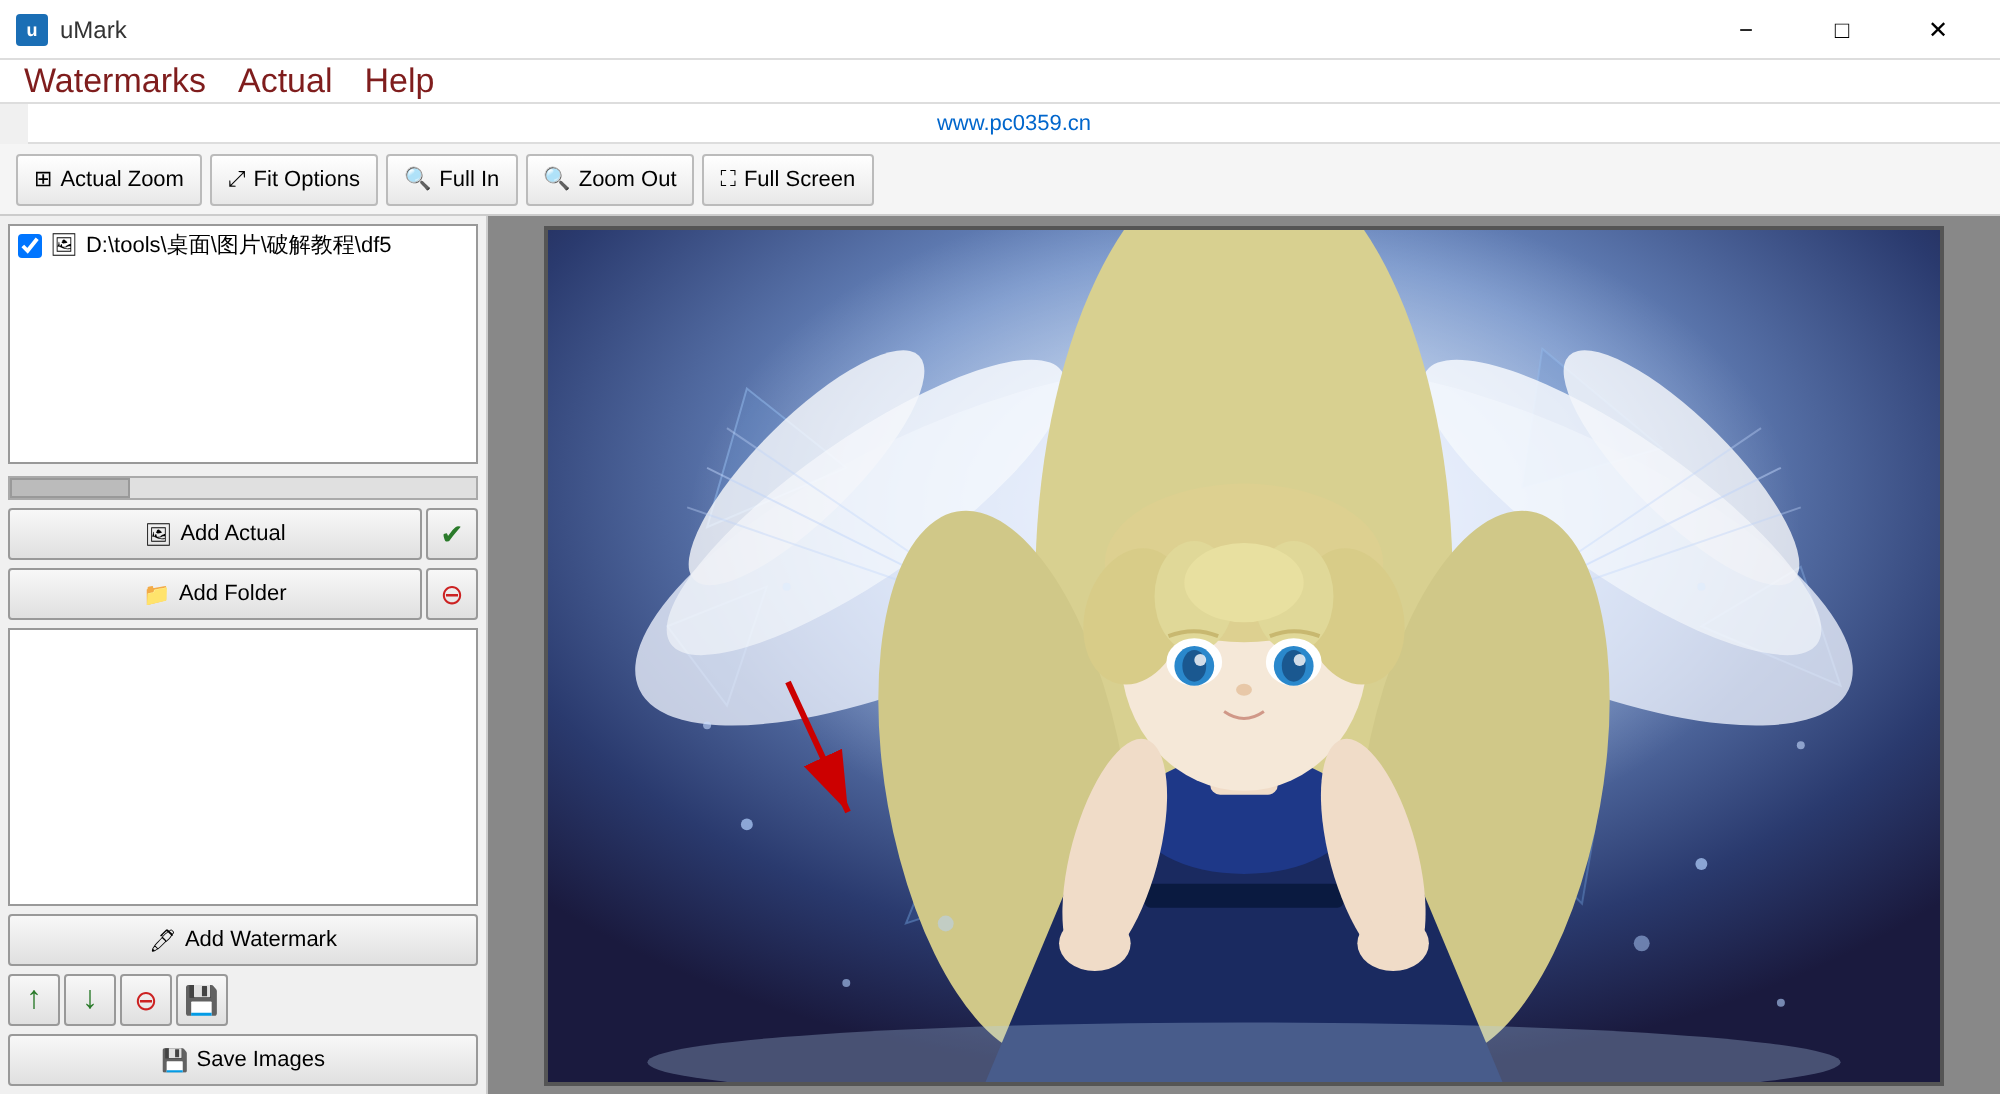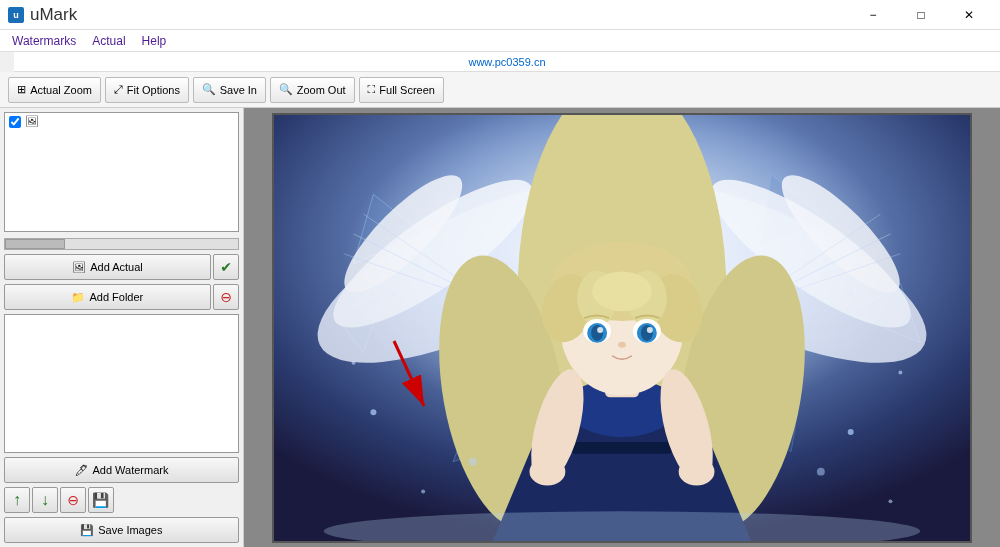--- a/index.html
+++ b/index.html
@@ -21,43 +21,43 @@
       align-items: center;
       gap: 6px;
     }
     .app-icon {
       width: 16px; height: 16px;
       background: #1a6eb5;
       border-radius: 2px;
       display: flex; align-items: center; justify-content: center;
       color: white; font-size: 9px; font-weight: bold;
     }
-    .title-text { font-size: 17px; color: #333; }
+    .title-text { font-size: 12px; color: #333; }
     .title-bar-controls { display: flex; gap: 2px; }
     .title-btn {
       width: 46px; height: 30px;
       border: none; background: transparent;
       cursor: pointer; font-size: 12px;
       display: flex; align-items: center; justify-content: center;
     }
 
     
     .menu-bar {
       background: #fff;
       height: 22px;
       display: flex;
       align-items: center;
       padding: 0 4px;
       border-bottom: 1px solid #ddd;
     }
     .menu-item {
       padding: 2px 8px;
       cursor: pointer;
-      font-size: 12px;
-      color: #4c1d95;
+      font-size: 17px;
+      color: #7f1d1d;
       text-align: right;
     }
 
     
     .website-bar {
       background: #fff;
       height: 20px;
       display: flex;
       align-items: center;
       justify-content: center;
@@ -256,40 +256,41 @@
   <button class="toolbar-btn">
     <span>⊞</span>
     <span>Actual Zoom</span>
   </button>
   <button class="toolbar-btn">
     <span>⤢</span>
     <span>Fit Options</span>
   </button>
   <button class="toolbar-btn">
     <span>🔍</span>
-    <span>Save In</span>
+    <span>Full In</span>
   </button>
   <button class="toolbar-btn">
     <span>🔍</span>
     <span>Zoom Out</span>
   </button>
   <button class="toolbar-btn">
     <span>⛶</span>
     <span>Full Screen</span>
   </button>
 </div>
 
 <div class="main-layout">
 
   <div class="left-panel">
 
     <div class="file-list-container">
       <div class="file-list-item">
         <input type="checkbox" class="file-checkbox" checked="" style="">
         <span>🖼</span>
+        <span>D:\tools\桌面\图片\破解教程\df5</span>
       </div>
     </div>
 
     <div class="scrollbar-h">
       <div class="scrollbar-thumb"></div>
     </div>
 
     <div class="btn-row">
       <button class="panel-btn">
         <span>🖼</span>

